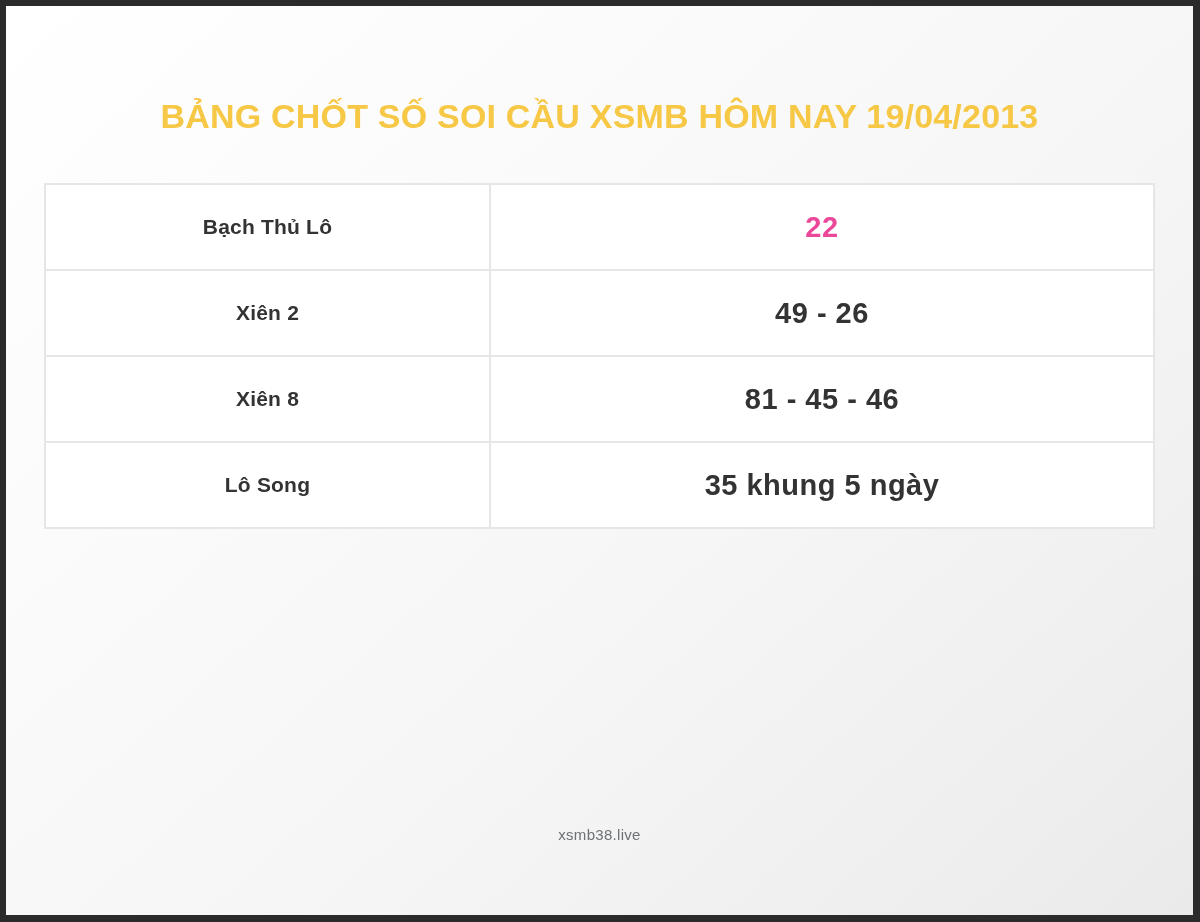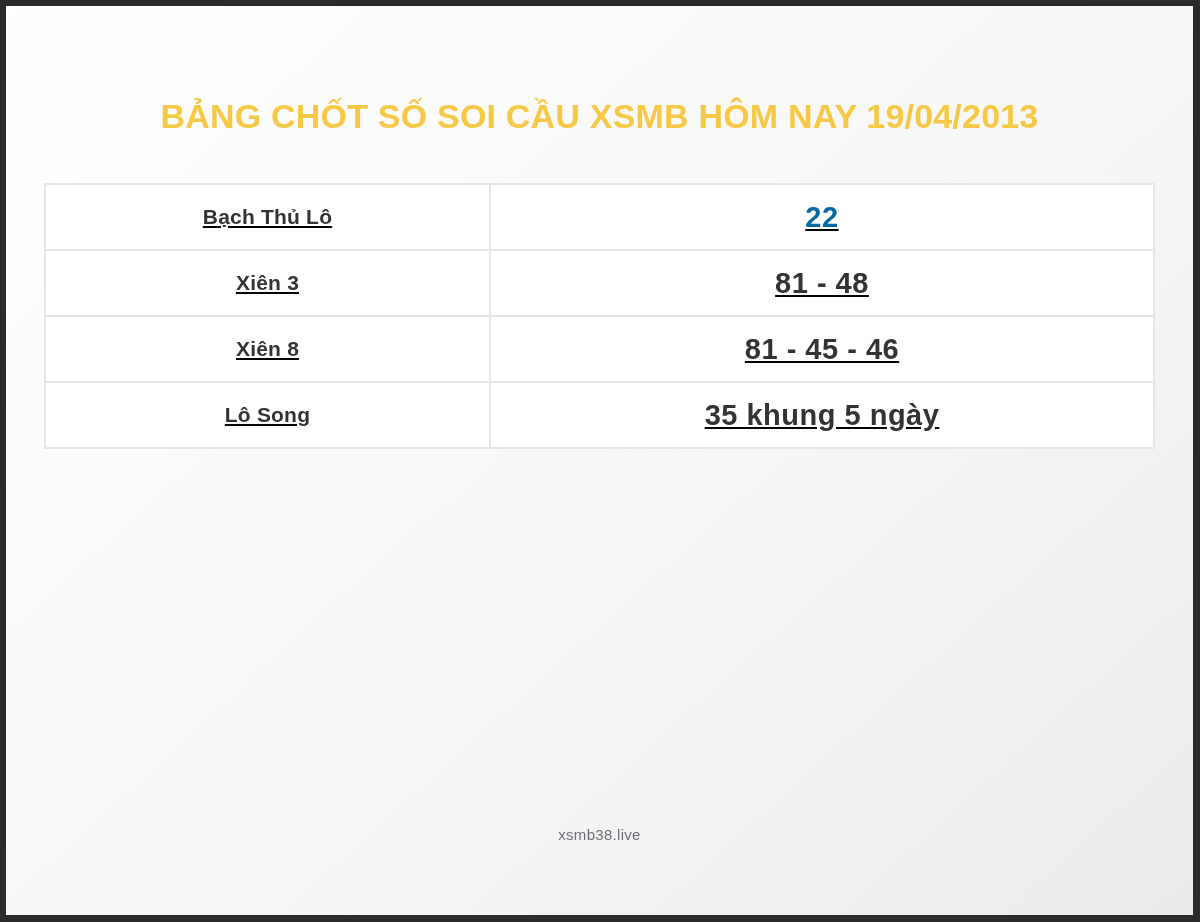--- a/index.html
+++ b/index.html
@@ -61,21 +61,21 @@
   .result-table {
     position: absolute;
     left: 38px;
     top: 177px;
     width: 1111px;
     border-collapse: collapse;
     table-layout: fixed;
     background: #ffffff;
   }
 
-  .result-table tr { height: 66px; text-decoration: underline; }
+  .result-table tr { height: 86px; }
 
   .result-table td {
     border: 2px solid #e6e6e6;
     background: #ffffff;
     text-align: center;
     vertical-align: middle;
     padding: 4px 10px;
   }
 
   .cell-label {
@@ -87,21 +87,21 @@
   }
 
   .cell-value {
     font-size: 29px;
     font-weight: 700;
     color: #333333;
     letter-spacing: 0.5px;
   }
 
   .cell-value.is-highlight {
-    color: #0369a1;
+    color: #ec4899;
   }
 
   
   .footer-wrap {
     position: absolute;
     left: 0;
     right: 0;
     top: 820px;
     text-align: center;
   }
@@ -123,22 +123,22 @@
       <h1 class="page-title">BẢNG CHỐT SỐ SOI CẦU XSMB HÔM NAY 19/04/2013</h1>
     </div>
 
     <table class="result-table">
       <tbody>
           <tr>
             <td class="cell-label">Bạch Thủ Lô</td>
             <td class="cell-value is-highlight">22</td>
           </tr>
           <tr>
-            <td class="cell-label">Xiên 3</td>
-            <td class="cell-value">81 - 48</td>
+            <td class="cell-label">Xiên 2</td>
+            <td class="cell-value">49 - 26</td>
           </tr>
           <tr>
             <td class="cell-label">Xiên 8</td>
             <td class="cell-value">81 - 45 - 46</td>
           </tr>
           <tr>
             <td class="cell-label">Lô Song</td>
             <td class="cell-value">35 khung 5 ngày</td>
           </tr>
         </tbody>

